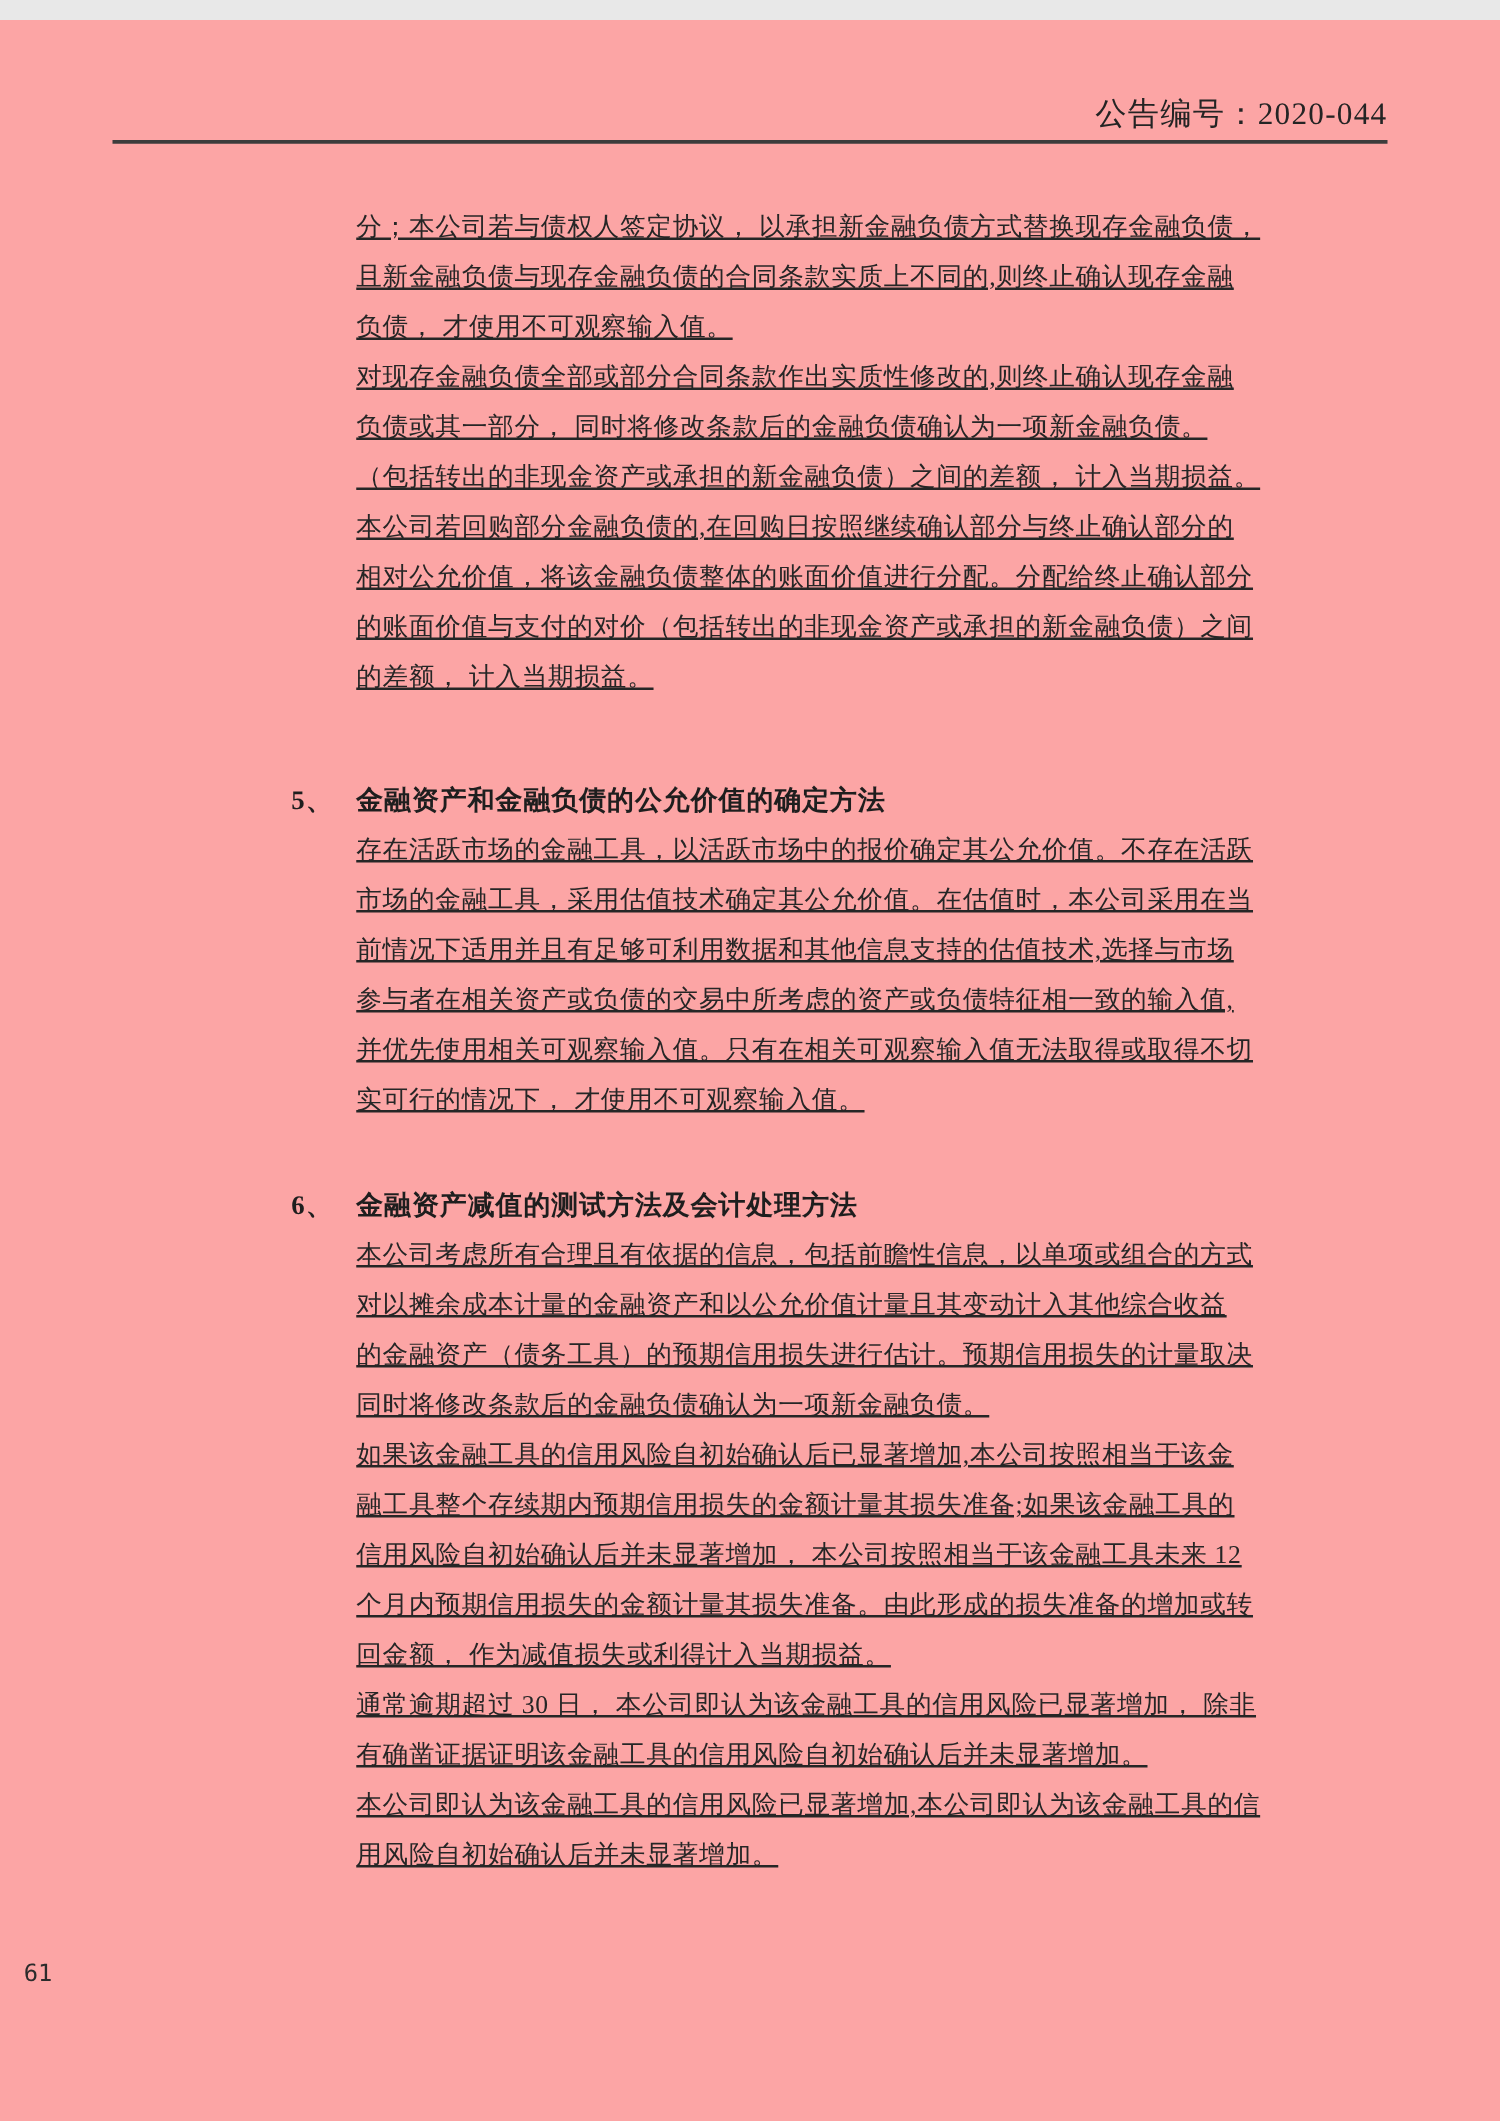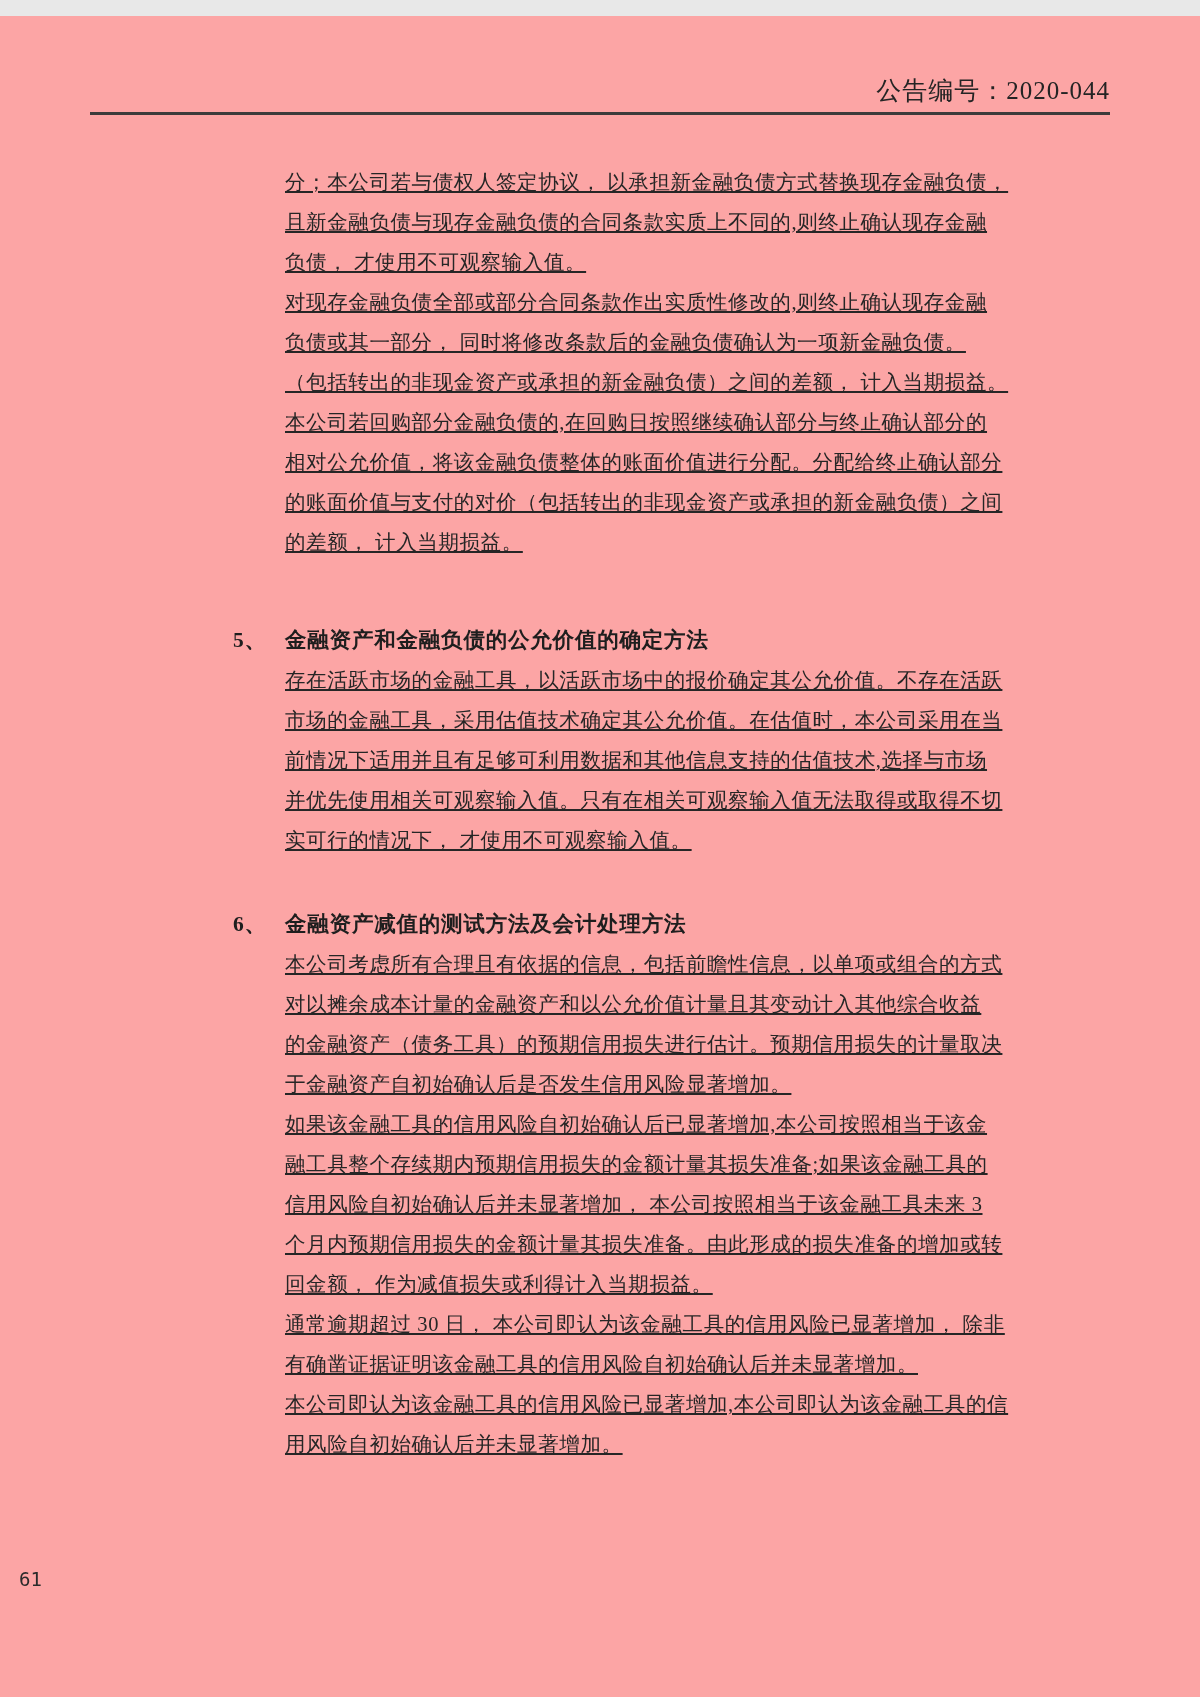--- a/index.html
+++ b/index.html
@@ -102,36 +102,37 @@
     </div>
 
     <div class="section-heading sec5">
       <span class="sec-num">5、</span>
       <span>金融资产和金融负债的公允价值的确定方法</span>
     </div>
     <div>
       <div class="bodyline">存在活跃市场的金融工具，以活跃市场中的报价确定其公允价值。不存在活跃</div>
       <div class="bodyline">市场的金融工具，采用估值技术确定其公允价值。在估值时，本公司采用在当</div>
       <div class="bodyline">前情况下适用并且有足够可利用数据和其他信息支持的估值技术,选择与市场</div>
+      <div class="bodyline">参与者在相关资产或负债的交易中所考虑的资产或负债特征相一致的输入值,</div>
       <div class="bodyline">并优先使用相关可观察输入值。只有在相关可观察输入值无法取得或取得不切</div>
       <div class="bodyline">实可行的情况下， 才使用不可观察输入值。</div>
     </div>
 
     <div class="section-heading sec6">
       <span class="sec-num">6、</span>
       <span>金融资产减值的测试方法及会计处理方法</span>
     </div>
     <div>
       <div class="bodyline">本公司考虑所有合理且有依据的信息，包括前瞻性信息，以单项或组合的方式</div>
       <div class="bodyline">对以摊余成本计量的金融资产和以公允价值计量且其变动计入其他综合收益</div>
       <div class="bodyline">的金融资产（债务工具）的预期信用损失进行估计。预期信用损失的计量取决</div>
-      <div class="bodyline">于金融资产自初始确认后是否发生信用风险显著增加。</div>
+      <div class="bodyline">同时将修改条款后的金融负债确认为一项新金融负债。</div>
       <div class="bodyline">如果该金融工具的信用风险自初始确认后已显著增加,本公司按照相当于该金</div>
       <div class="bodyline">融工具整个存续期内预期信用损失的金额计量其损失准备;如果该金融工具的</div>
-      <div class="bodyline">信用风险自初始确认后并未显著增加， 本公司按照相当于该金融工具未来 3</div>
+      <div class="bodyline">信用风险自初始确认后并未显著增加， 本公司按照相当于该金融工具未来 12</div>
       <div class="bodyline">个月内预期信用损失的金额计量其损失准备。由此形成的损失准备的增加或转</div>
       <div class="bodyline">回金额， 作为减值损失或利得计入当期损益。</div>
       <div class="bodyline">通常逾期超过 30 日， 本公司即认为该金融工具的信用风险已显著增加， 除非</div>
       <div class="bodyline">有确凿证据证明该金融工具的信用风险自初始确认后并未显著增加。</div>
       <div class="bodyline">本公司即认为该金融工具的信用风险已显著增加,本公司即认为该金融工具的信</div>
       <div class="bodyline">用风险自初始确认后并未显著增加。</div>
     </div>
 
   </div>
 

